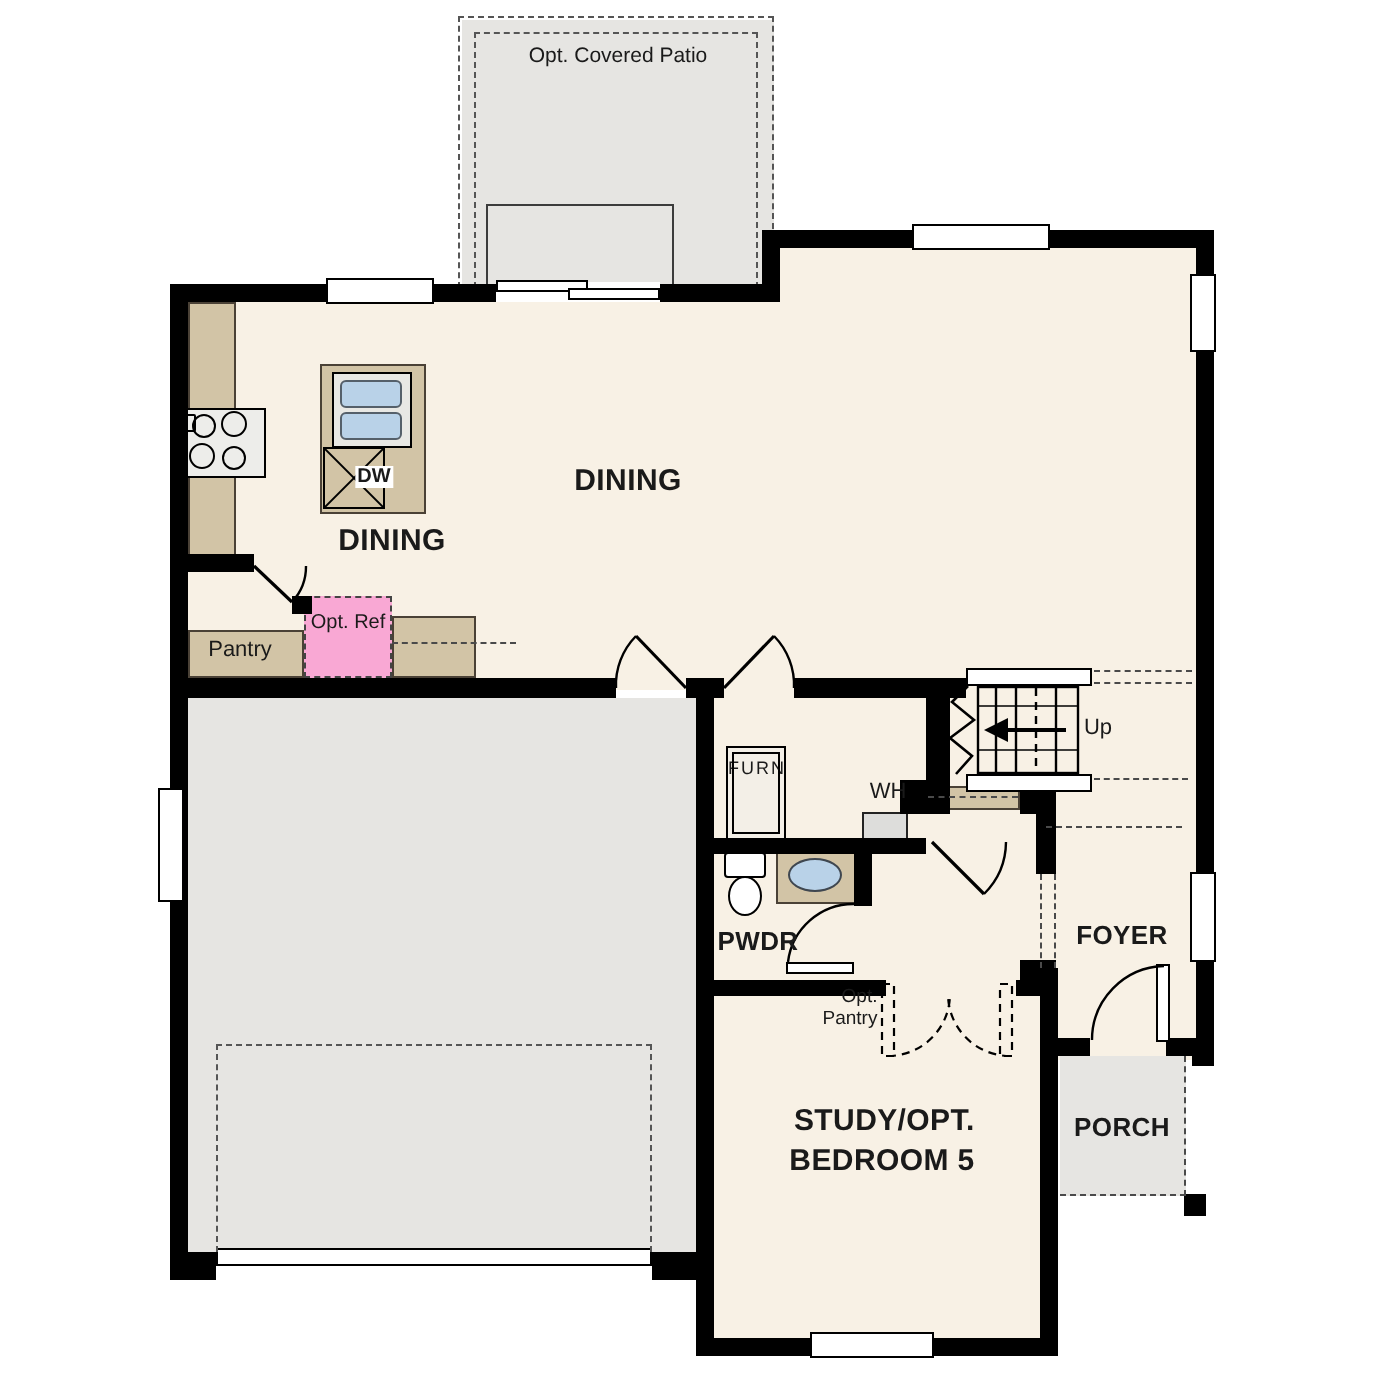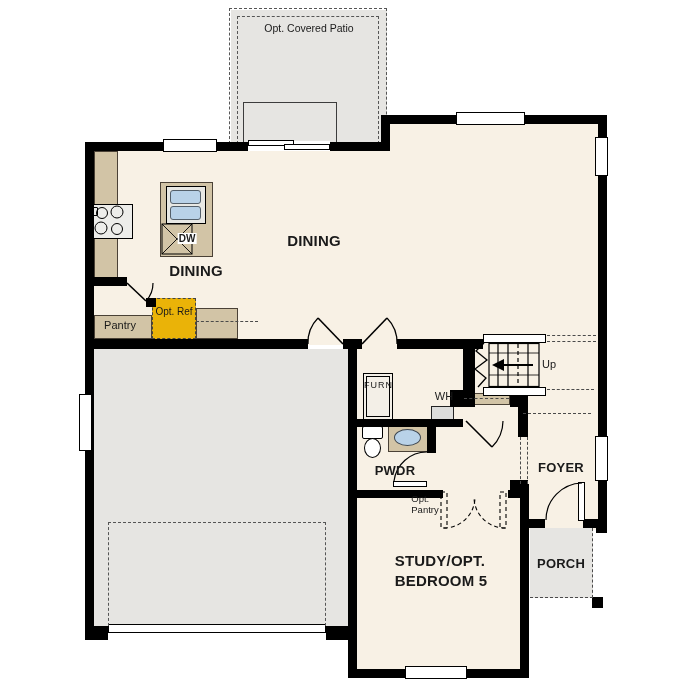--- a/index.html
+++ b/index.html
@@ -5,30 +5,30 @@
   html,body{margin:0;padding:0;background:#fff}
   .plan{position:relative;width:687px;height:687px;background:#fff;overflow:hidden;
         font-family:"Liberation Sans",sans-serif}
   .plan i,.plan div{display:block;font-style:normal}
   .fl{position:absolute;background:var(--c-floor);z-index:1}
   .cc{position:absolute;background:var(--c-concrete);z-index:2}
   .dbox{position:absolute;border:1.3px dashed #555;border-bottom:none;z-index:3;box-sizing:border-box}
   .slab{position:absolute;border:1px solid #3c3c3c;z-index:3;box-sizing:border-box}
   .ct{position:absolute;background:var(--c-counter);border:1px solid #4a4136;z-index:5;box-sizing:border-box}
   .fx{position:absolute;z-index:6;box-sizing:border-box}
-  .ofr{position:absolute;background:#eab308;border:1.2px dashed #444;z-index:8;box-sizing:border-box;
+  .ofr{position:absolute;background:#f9a8d4;border:1.2px dashed #444;z-index:8;box-sizing:border-box;
        text-align:center;font-size:10px;line-height:12px;color:var(--c-text);padding-top:7px}
   .w{position:absolute;background:var(--c-wall);z-index:10}
   .wb{position:absolute;background:#fff;z-index:11}
   .win{position:absolute;background:#fff;border:1.3px solid #000;z-index:12;box-sizing:border-box}
   .dl{position:absolute;border-top:1.3px dashed #4a4a4a;z-index:14}
   .dv{position:absolute;border-left:1.3px dashed #4a4a4a;z-index:14}
   .gdoor{position:absolute;border:1.3px dashed #555;border-bottom:none;z-index:14;box-sizing:border-box}
   svg.lines{position:absolute;left:0;top:0;z-index:20}
-  .lbl{position:absolute;color:var(--c-text);transform:translateX(-50%);text-align:left;
+  .lbl{position:absolute;color:var(--c-text);transform:translateX(-50%);text-align:right;
        white-space:nowrap;z-index:30}
   .lbl span{display:block}
   .rm{font-weight:700;font-size:15px;line-height:20px;letter-spacing:.2px}
   .md{font-weight:700;font-size:13px;letter-spacing:.2px}
   .sm{font-weight:400;font-size:11px}
   .xs{font-weight:400;font-size:9.5px;line-height:11px}
   .ml{position:absolute;color:var(--c-text);font-weight:700;font-size:17px;letter-spacing:.4px;z-index:30}
   .furn{position:absolute;border:1.5px solid #000;background:#f3efe7;z-index:7;box-sizing:border-box;
         display:flex;align-items:center;justify-content:center}
   .furn .in{position:absolute;left:2px;top:2px;right:2px;bottom:2px;border:1px solid #000}
@@ -190,21 +190,21 @@
 
   <div class="lbl sm" style="left:309px;top:22px;font-size:10.5px">Opt. Covered Patio</div>
   <div class="lbl rm" style="left:196px;top:261px">DINING</div>
   <div class="lbl rm" style="left:314px;top:231px">DINING</div>
   <div class="lbl rm" style="left:441px;top:551px">
     <span>STUDY/OPT.</span>
     <span>BEDROOM 5</span>
   </div>
   <div class="lbl md" style="left:561px;top:460px">FOYER</div>
   <div class="lbl md" style="left:561px;top:556px">PORCH</div>
-  <div class="lbl md" style="left:395px;top:463px">PWDR</div>
+  <div class="lbl md" style="left:379px;top:463px">PWDR</div>
   <div class="lbl sm" style="left:120px;top:319px">Pantry</div>
   <div class="lbl sm" style="left:549px;top:358px">Up</div>
   <div class="lbl sm" style="left:444px;top:390px">WH</div>
   <div class="lbl xs" style="left:425px;top:493px">
     <span>Opt.</span>
     <span>Pantry</span>
   </div>
   <div class="dwlbl" style="left:187px;top:233px">DW</div>
 
 </div>

